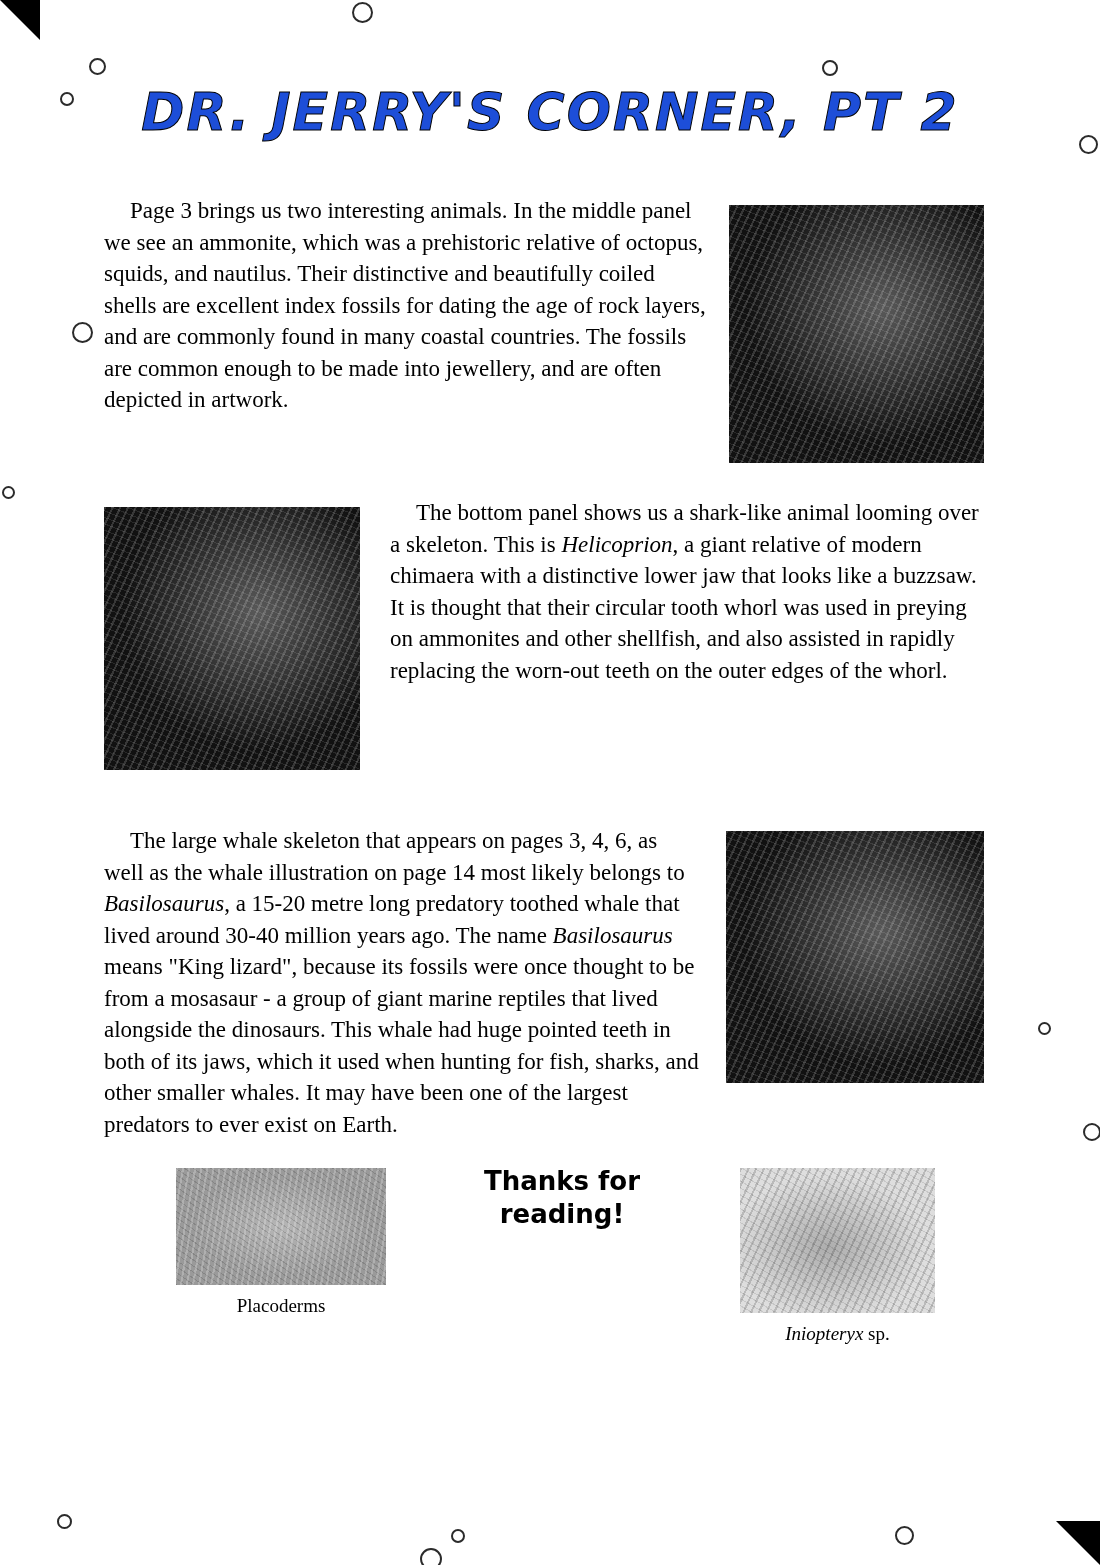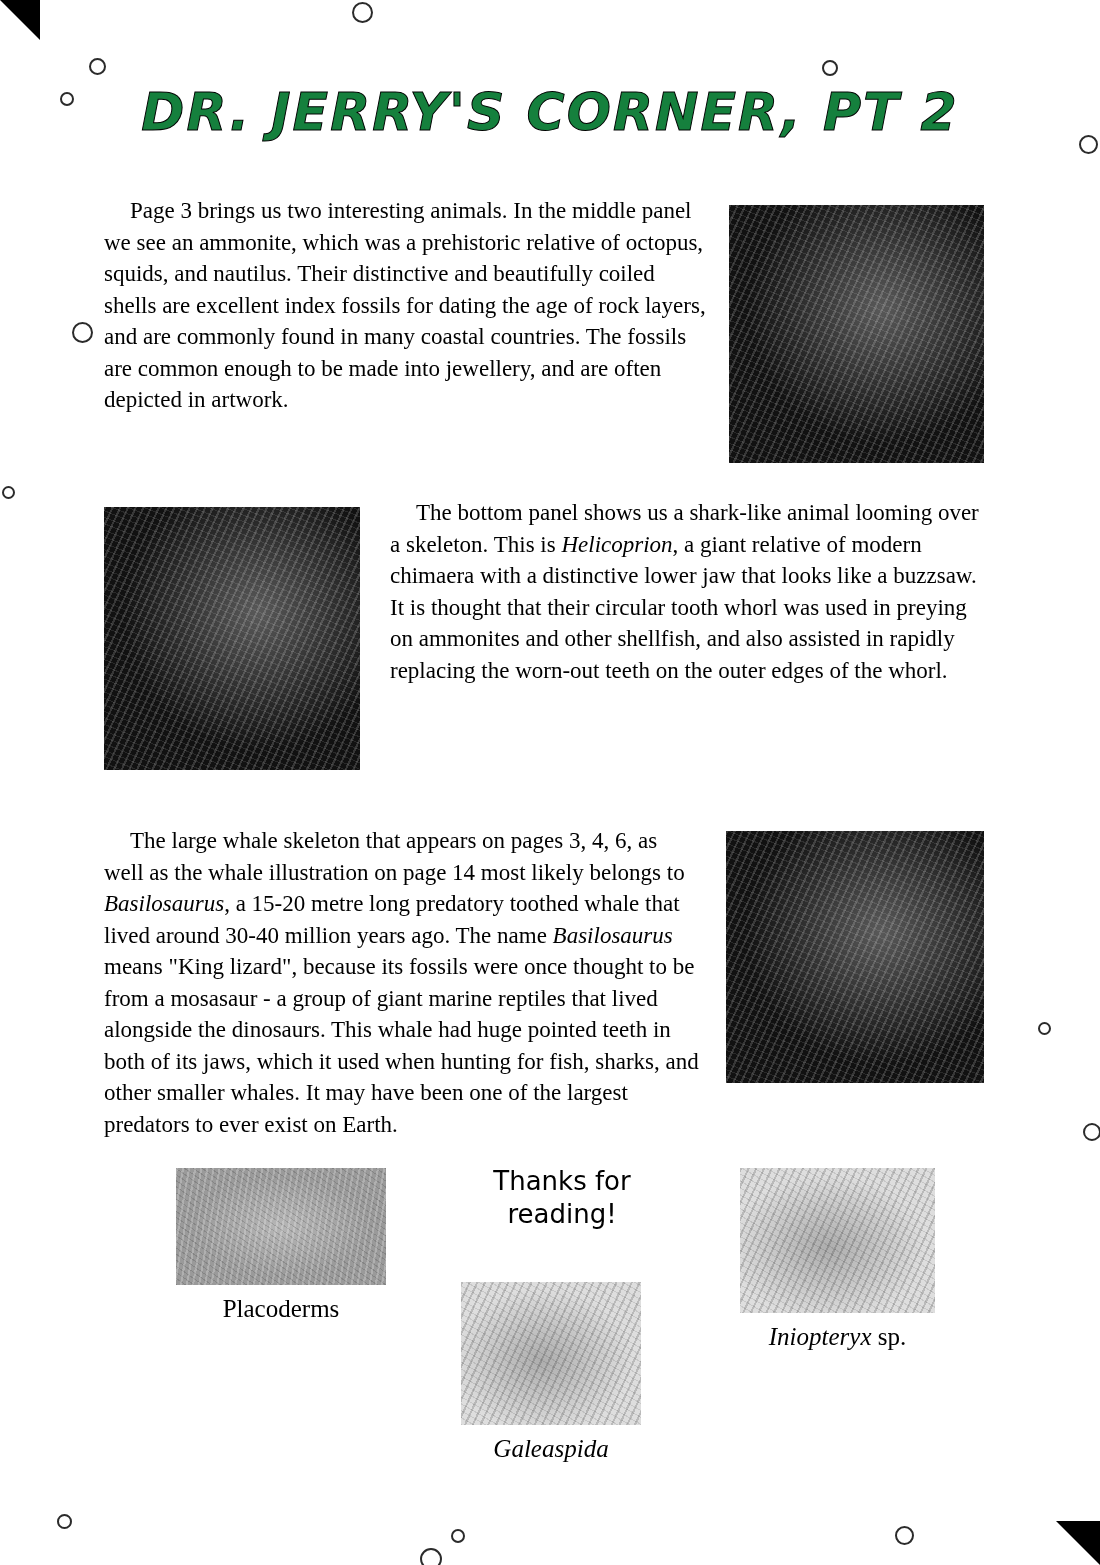--- a/index.html
+++ b/index.html
@@ -47,21 +47,21 @@
     top: 82px;
     left: 0;
     width: 1100px;
     text-align: center;
     font-family: "DejaVu Sans", sans-serif;
     font-weight: bold;
     font-style: italic;
     font-size: 52px;
     letter-spacing: 2px;
     text-transform: uppercase;
-    color: #15803d;
+    color: #1d4ed8;
     -webkit-text-stroke: 1px #000;
   }
 
   
   .content {
     position: absolute;
     top: 195px;
     left: 104px;
     width: 880px;
   }
@@ -130,34 +130,34 @@
   
   .gallery {
     position: absolute;
     top: 1140px;
     left: 0;
     width: 1100px;
     height: 400px;
   }
   .g-item { position: absolute; text-align: center; }
   .g-cap {
-    font-size: 25px;
+    font-size: 19px;
     margin-top: 10px;
     font-family: "Liberation Serif", serif;
   }
   .g-cap .italic { font-style: italic; }
 
   .thanks {
     position: absolute;
     left: 452px;
     top: 25px;
     width: 220px;
     text-align: center;
     font-family: "DejaVu Sans", sans-serif;
-    font-weight: normal;
+    font-weight: bold;
     font-size: 26px;
     line-height: 33px;
   }
 </style>
 </head>
 <body>
 
 <div class="corner-tl"></div>
 <div class="corner-br"></div>
 
@@ -202,23 +202,19 @@
 
 <div class="gallery">
 
   <div class="thanks">Thanks for reading!</div>
 
   <div class="g-item" style="left:176px; top:28px; width:210px;">
     <div class="fig mid" style="width:210px; height:117px;"></div>
     <div class="g-cap">Placoderms</div>
   </div>
 
-  <div class="g-item" style="left:461px; top:142px; width:180px;">
-    <div class="fig light" style="width:180px; height:143px;"></div>
-    <div class="g-cap"><span class="italic">Galeaspida</span></div>
-  </div>
 
   <div class="g-item" style="left:740px; top:28px; width:195px;">
     <div class="fig light" style="width:195px; height:145px;"></div>
     <div class="g-cap"><span class="italic">Iniopteryx</span><span> sp.</span></div>
   </div>
 
 </div>
 
 </body></html>

